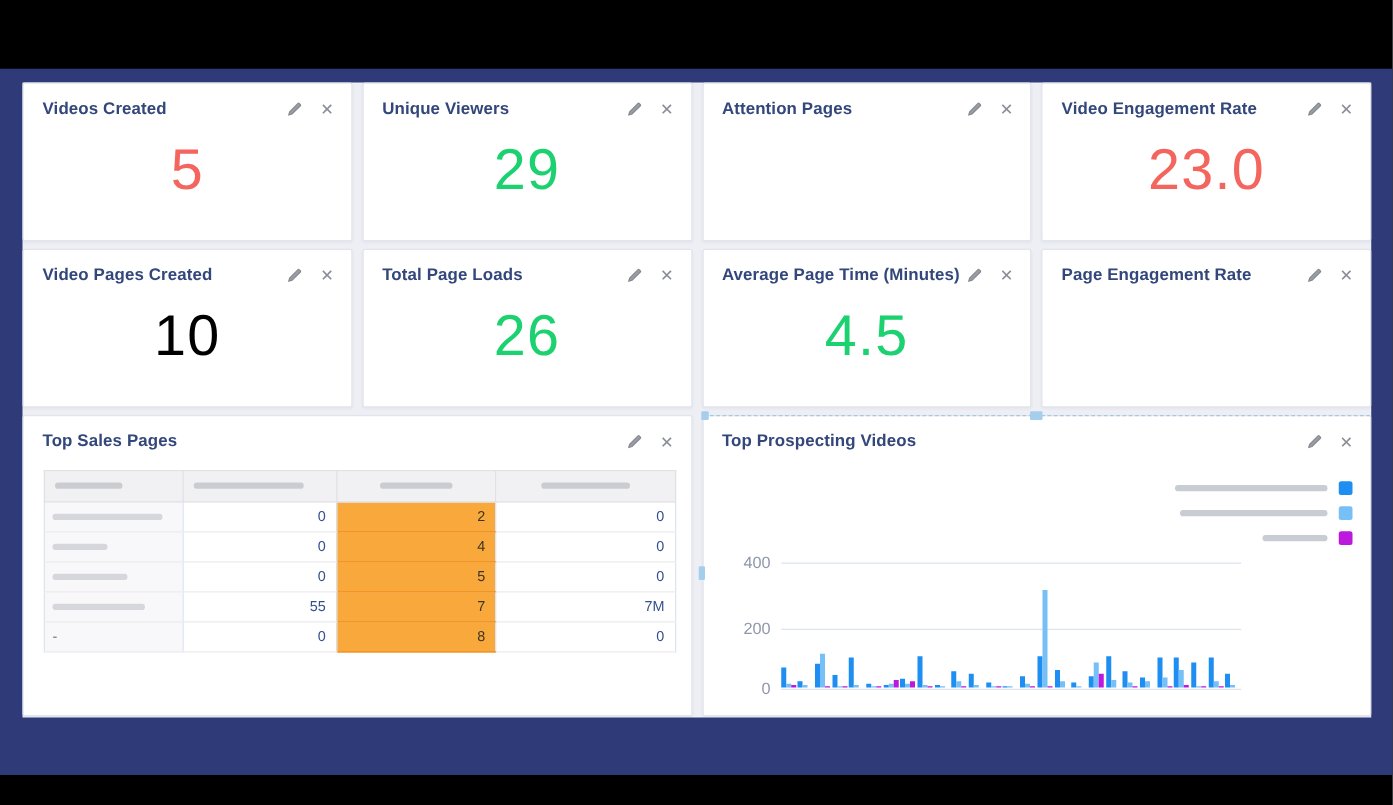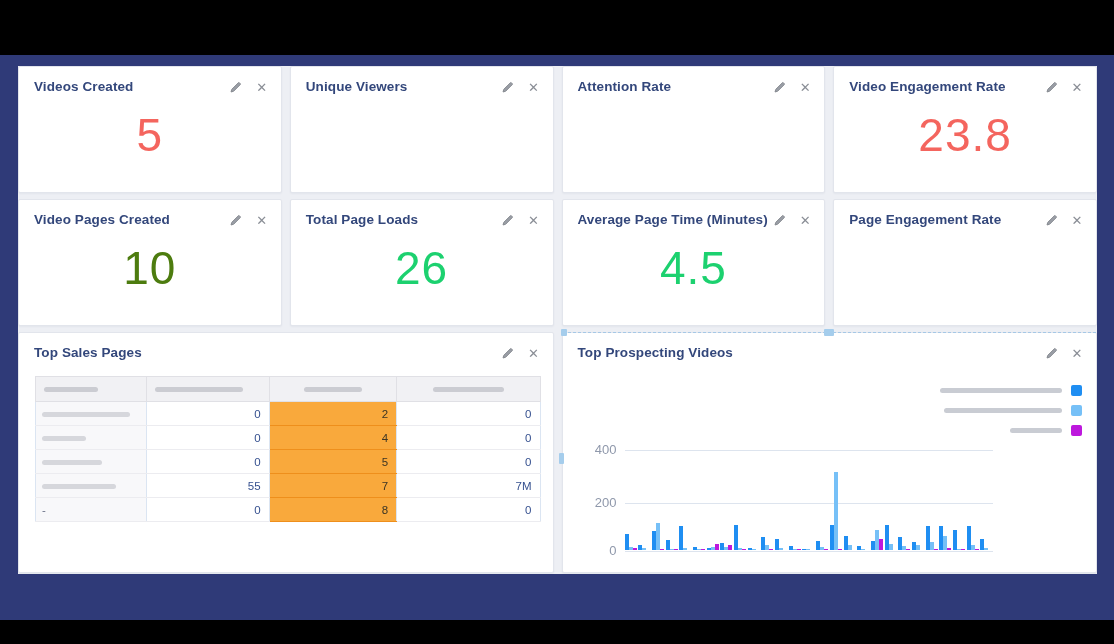--- a/index.html
+++ b/index.html
@@ -85,24 +85,25 @@
               <span class="icon-btn">
                 <svg width="13" height="13" viewBox="0 0 16 16" fill="none">
                   <path d="M2.5 13.5l.9-3.2 8.2-8.2c.3-.3.8-.3 1.1 0l1.2 1.2c.3.3.3.8 0 1.1l-8.2 8.2-3.2.9z" stroke="#85898f" stroke-width="1.2" fill="#9a9ea6"></path>
                 </svg>
               </span>
               <span class="icon-btn">
                 <span class="x-glyph">✕</span>
               </span>
             </div>
           </div>
-        </div>
-        <div class="card stat-card">
-          <div class="card-head">
-            <div class="card-title">Attention Rate</div>
+          <div class="stat-value" style="color: rgb(28, 209, 111);">29</div>
+        </div>
+        <div class="card stat-card">
+          <div class="card-head">
+            <div class="card-title">Attention Pages</div>
             <div class="head-icons">
               <span class="icon-btn">
                 <svg width="13" height="13" viewBox="0 0 16 16" fill="none">
                   <path d="M2.5 13.5l.9-3.2 8.2-8.2c.3-.3.8-.3 1.1 0l1.2 1.2c.3.3.3.8 0 1.1l-8.2 8.2-3.2.9z" stroke="#85898f" stroke-width="1.2" fill="#9a9ea6"></path>
                 </svg>
               </span>
               <span class="icon-btn">
                 <span class="x-glyph">✕</span>
               </span>
             </div>
@@ -115,39 +116,39 @@
               <span class="icon-btn">
                 <svg width="13" height="13" viewBox="0 0 16 16" fill="none">
                   <path d="M2.5 13.5l.9-3.2 8.2-8.2c.3-.3.8-.3 1.1 0l1.2 1.2c.3.3.3.8 0 1.1l-8.2 8.2-3.2.9z" stroke="#85898f" stroke-width="1.2" fill="#9a9ea6"></path>
                 </svg>
               </span>
               <span class="icon-btn">
                 <span class="x-glyph">✕</span>
               </span>
             </div>
           </div>
-          <div class="stat-value" style="color: rgb(244, 101, 94);">23.8</div>
+          <div class="stat-value" style="color: rgb(244, 101, 94);">23.0</div>
         </div>
       </div>
     <div class="row row2" id="stat-row-2">
         <div class="card stat-card">
           <div class="card-head">
             <div class="card-title">Video Pages Created</div>
             <div class="head-icons">
               <span class="icon-btn">
                 <svg width="13" height="13" viewBox="0 0 16 16" fill="none">
                   <path d="M2.5 13.5l.9-3.2 8.2-8.2c.3-.3.8-.3 1.1 0l1.2 1.2c.3.3.3.8 0 1.1l-8.2 8.2-3.2.9z" stroke="#85898f" stroke-width="1.2" fill="#9a9ea6"></path>
                 </svg>
               </span>
               <span class="icon-btn">
                 <span class="x-glyph">✕</span>
               </span>
             </div>
           </div>
-          <div class="stat-value" style="color: #4d7c0f;">10</div>
+          <div class="stat-value" style="color: #000000;">10</div>
         </div>
         <div class="card stat-card">
           <div class="card-head">
             <div class="card-title">Total Page Loads</div>
             <div class="head-icons">
               <span class="icon-btn">
                 <svg width="13" height="13" viewBox="0 0 16 16" fill="none">
                   <path d="M2.5 13.5l.9-3.2 8.2-8.2c.3-.3.8-.3 1.1 0l1.2 1.2c.3.3.3.8 0 1.1l-8.2 8.2-3.2.9z" stroke="#85898f" stroke-width="1.2" fill="#9a9ea6"></path>
                 </svg>
               </span>

